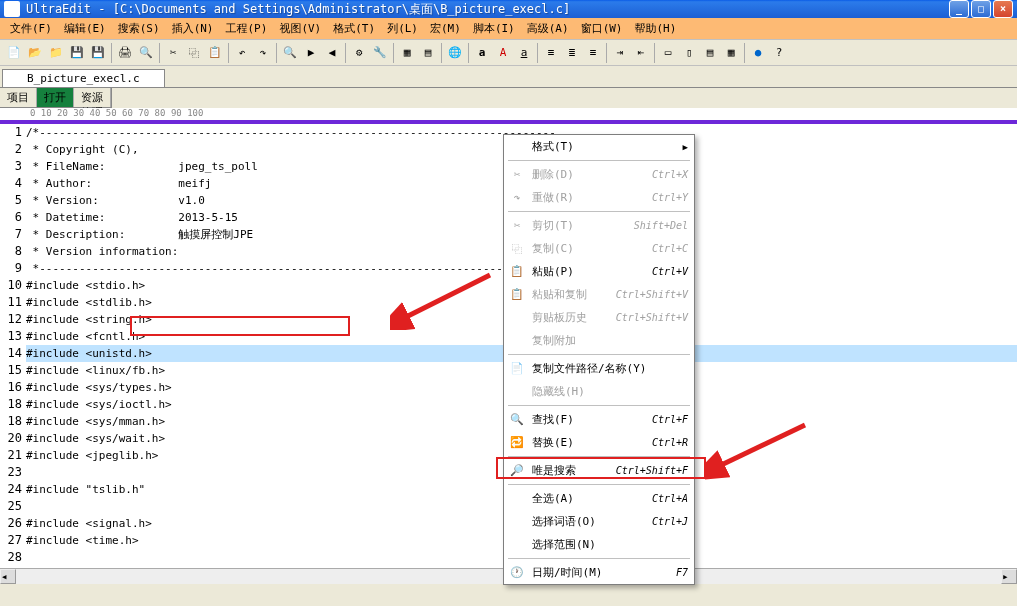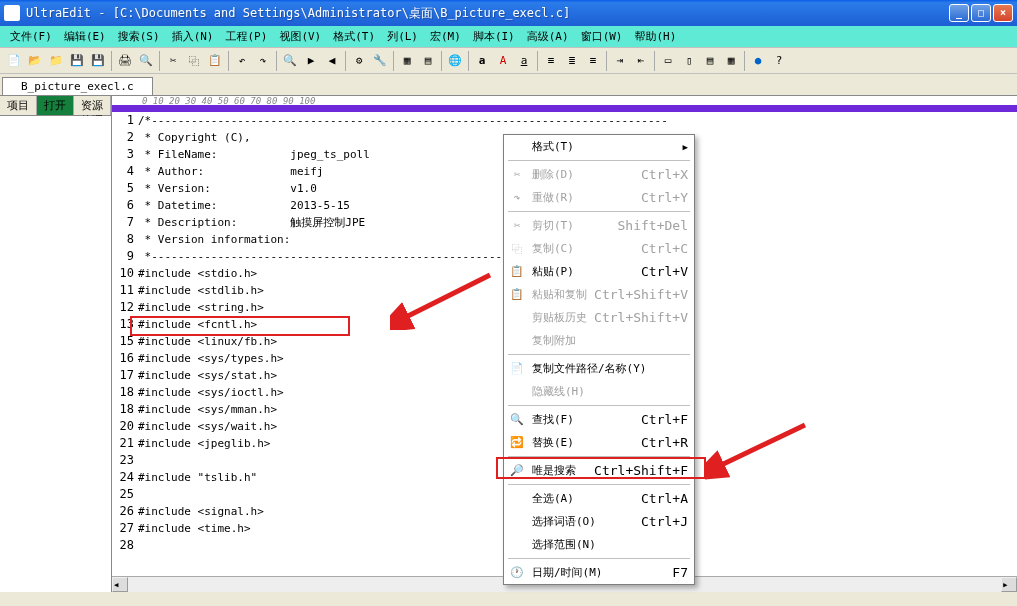--- a/index.html
+++ b/index.html
@@ -1,56 +1,56 @@
 <!DOCTYPE html>
 <html><head>
 <meta charset="utf-8">
 <style>
 * { margin: 0; padding: 0; box-sizing: border-box; font-family: "SimSun", "宋体", monospace; font-size: 11px; }
 body { background: #ece9d8; width: 1017px; height: 606px; overflow: hidden; position: relative; }
 
-.titlebar { background: linear-gradient(to bottom, #0a5ce6, #2b7bea 10%, #1c5fd4); height: 26px; display: flex; align-items: center; padding: 0 4px; color: #fff; }
+.titlebar { background: linear-gradient(to bottom, #0a5ce6, #2b7bea 10%, #1c5fd4); height: 18px; display: flex; align-items: center; padding: 0 4px; color: #fff; }
 .titlebar .app-icon { width: 16px; height: 16px; background: #fff; border-radius: 2px; margin-right: 6px; }
 .titlebar .title { flex: 1; font-size: 12px; text-shadow: 1px 1px 1px rgba(0,0,0,.3); }
 .winbtns { display: flex; gap: 2px; }
 .winbtn { width: 20px; height: 18px; border: 1px solid #fff; border-radius: 3px; color: #fff; text-align: center; line-height: 16px; font-size: 10px; font-weight: bold; }
 .winbtn.min { background: linear-gradient(#6fa1e6,#2b6bd4); }
 .winbtn.max { background: linear-gradient(#6fa1e6,#2b6bd4); }
 .winbtn.close { background: linear-gradient(#e67a51,#d4452e); }
 
-.menubar { background: #5eead4; height: 22px; display: flex; align-items: center; padding: 0 4px; border-bottom: 1px solid #c0c0c0; }
+.menubar { background: #fdba74; height: 22px; display: flex; align-items: center; padding: 0 4px; border-bottom: 1px solid #c0c0c0; }
 .menubar span { padding: 2px 6px; }
 
 .toolbar { background: #ece9d8; height: 26px; display: flex; align-items: center; padding: 2px 4px; border-bottom: 1px solid #c0c0c0; gap: 1px; }
 .tbtn { width: 20px; height: 20px; border: 1px solid transparent; display: inline-flex; align-items: center; justify-content: center; font-size: 11px; }
 .tsep { width: 1px; height: 20px; background: #aaa; margin: 0 2px; }
 
 .tabstrip { background: #ece9d8; height: 22px; display: flex; align-items: flex-end; padding-left: 2px; border-bottom: 1px solid #888; }
-.filetab { background: #fff; border: 1px solid #888; border-bottom: none; padding: 2px 18px; font-size: 11px; }
-
-.workspace { display: flex; height: calc(606px - 26px - 22px - 26px - 22px - 14px); }
+.filetab { background: #fff; border: 1px solid #888; border-bottom: none; padding: 2px 24px; font-size: 11px; }
+
+.workspace { display: flex; height: calc(606px - 26px - 22px - 26px - 22px - 14px); flex-direction: column; }
 
 .sidepanel { width: 112px; background: #ece9d8; border-right: 1px solid #888; display: flex; flex-direction: column; }
 .sidetabs { display: flex; border-bottom: 1px solid #888; height: 20px; }
 .sidetab { flex: 1; text-align: center; padding: 2px; border-right: 1px solid #aaa; font-size: 11px; background: #ece9d8; }
 .sidetab.active { background: #15803d; }
 
 .editor-area { flex: 1; display: flex; flex-direction: column; background: #fff; position: relative; }
-.ruler { height: 16px; background: #fff; border-bottom: 7px solid #6d28d9; font-size: 9px; color: #888; padding-left: 30px; white-space: nowrap; overflow: hidden; font-style: italic; }
+.ruler { height: 16px; background: #fff; border-bottom: 4px solid #6d28d9; font-size: 9px; color: #888; padding-left: 30px; white-space: nowrap; overflow: hidden; }
 .code-scroll { flex: 1; overflow: hidden; font-family: "Courier New", monospace; font-size: 13px; }
 .code-line { display: flex; line-height: 17px; }
 .ln { width: 26px; text-align: right; padding-right: 4px; color: #000; background: #fff; font-size: 12px; }
 .code { white-space: pre; color: #000; flex: 1; }
 .code-line.sel { background: #bfe3ff; }
 
 .context-menu { position: absolute; width: 192px; background: #fff; border: 1px solid #7e7e7e; box-shadow: 3px 3px 5px rgba(0,0,0,.3); font-size: 11px; z-index: 100; }
 .cm-item { display: flex; align-items: center; padding: 4px 6px 4px 28px; position: relative; color: #000; }
 .cm-item.disabled { color: #a1a1a1; }
 .cm-item .icon { position: absolute; left: 6px; width: 14px; text-align:center; }
-.cm-item .shortcut { margin-left: auto; font-size: 13px; }
+.cm-item .shortcut { margin-left: auto; font-size: 10px; font-style: italic; }
 .cm-item .arrow { margin-left: auto; font-size: 9px; }
 .cm-sep { height: 1px; background: #c0c0c0; margin: 2px 4px; }
 
 .red-callout { position: absolute; border: 2px solid #e02020; pointer-events: none; z-index: 200; }
 
 .arrow-svg { position: absolute; pointer-events: none; z-index: 150; }
 .hscroll { height: 16px; background: #ece9d8; border-top: 1px solid #aaa; display:flex; }
 .hscroll .sb-btn { width:16px; background:#ddd; border:1px outset #eee; }
 .hscroll .sb-track { flex:1; background:#eee; }
 </style>
@@ -194,31 +194,31 @@
           <div class="code">#include &lt;stdlib.h&gt;</div>
         </div>
         <div class="code-line">
           <div class="ln">12</div>
           <div class="code">#include &lt;string.h&gt;</div>
         </div>
         <div class="code-line">
           <div class="ln">13</div>
           <div class="code">#include &lt;fcntl.h&gt;</div>
         </div>
+        <div class="code-line sel">
+          <div class="ln">14</div>
+          <div class="code">#include &lt;unistd.h&gt;</div>
+        </div>
         <div class="code-line">
           <div class="ln">15</div>
           <div class="code">#include &lt;linux/fb.h&gt;</div>
         </div>
         <div class="code-line">
           <div class="ln">16</div>
           <div class="code">#include &lt;sys/types.h&gt;</div>
-        </div>
-        <div class="code-line">
-          <div class="ln">17</div>
-          <div class="code">#include &lt;sys/stat.h&gt;</div>
         </div>
         <div class="code-line">
           <div class="ln">18</div>
           <div class="code">#include &lt;sys/ioctl.h&gt;</div>
         </div>
         <div class="code-line">
           <div class="ln">18</div>
           <div class="code">#include &lt;sys/mman.h&gt;</div>
         </div>
         <div class="code-line">

